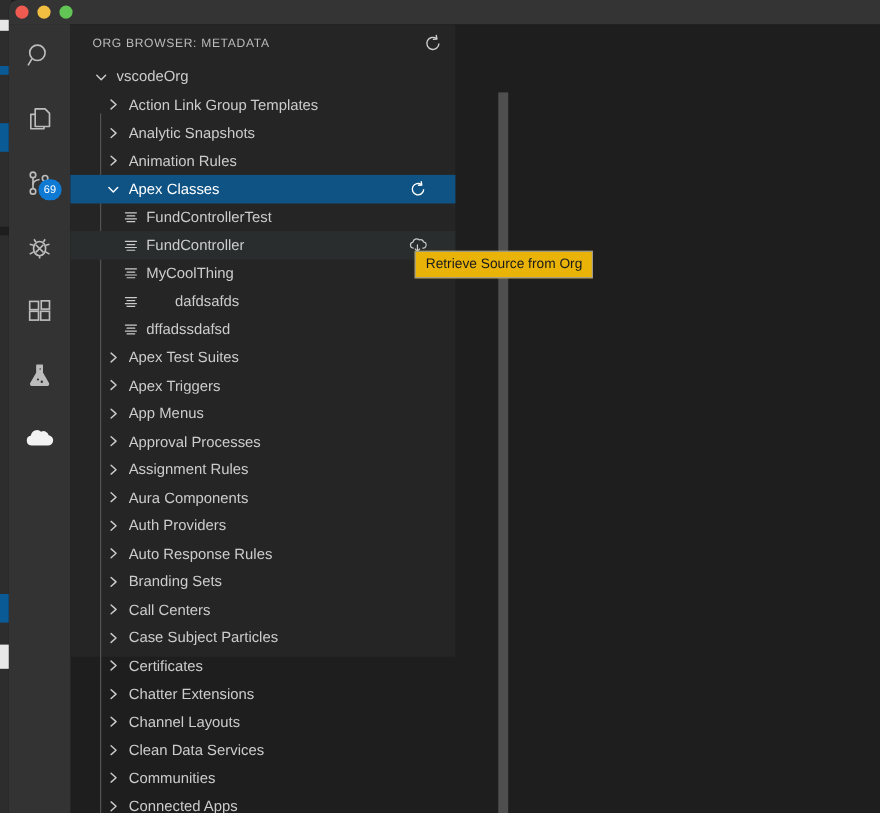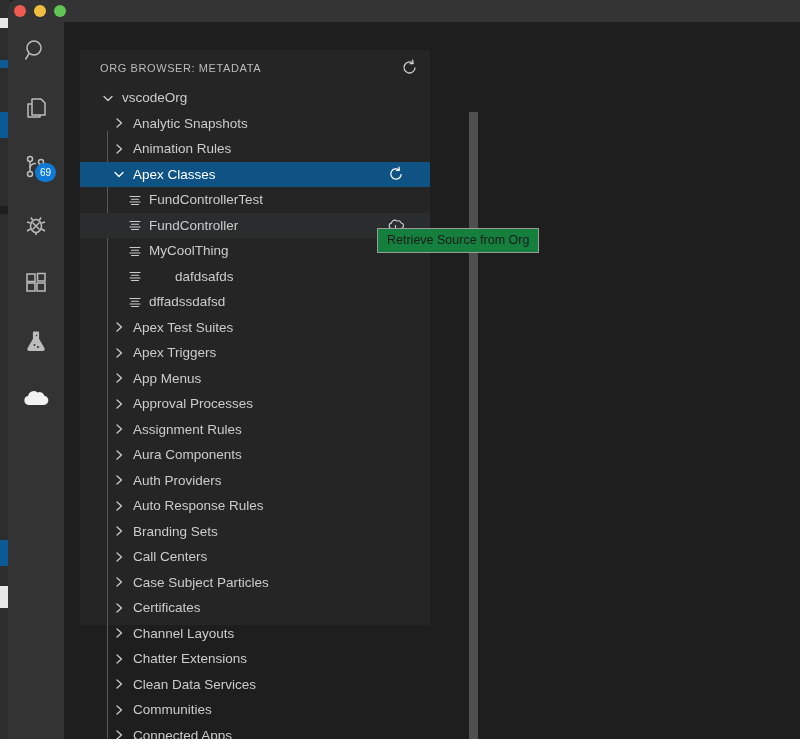--- a/index.html
+++ b/index.html
@@ -33,21 +33,21 @@
   .act-item { position:relative; width:56px; height:58px; display:flex; align-items:center; justify-content:center; }
   .act-item svg { display:block; }
   .badge {
     position:absolute; right:8px; bottom:14px;
     min-width:19px; height:19px; border-radius:10px; background:#0e7ad4;
     color:#ffffff; font-size:10px; line-height:19px; text-align:center;
     padding:0 5px; font-family:"Liberation Sans", sans-serif;
   }
 
   
-  .sidebar { position:absolute; left:72px; top:22px; width:350px; height:575px; background:#252526;margin-top:28px; }
+  .sidebar { position:absolute; left:56px; top:22px; width:350px; height:575px; background:#252526; }
   .sb-header {
     height:35px; display:flex; align-items:center;
     padding-left:20px; padding-right:10px;
   }
   .sb-title { color:#bbbbbb; font-size:11px; letter-spacing:0.6px; flex:1; }
   .sb-refresh { width:22px; height:22px; display:flex; align-items:center; justify-content:center; cursor:pointer; }
 
   .tree { position:relative; }
   .row {
     position:relative; height:25.5px; display:flex; align-items:center;
@@ -69,21 +69,21 @@
   .indent-guide {
     position:absolute; left:27px; top:81px; width:1px; height:658px; background:#585858;
   }
 
   
   .scrollbar { position:absolute; left:389px; top:62px; width:9px; height:675px; background:#4f4f4f; }
 
   
   .tooltip {
     position:absolute; left:369px; top:228px;
-    background:#15803d; color:#1b1b1b;
+    background:#eab308; color:#1b1b1b;
     font-size:12.5px; padding:4px 9px 5px 9px;
     border:1px solid #9a9a9a; white-space:nowrap;
   }
 </style>
 </head>
 <body>
 
 <div id="root">
 
   <div class="bg-sliver">
@@ -208,20 +208,28 @@
               </svg>
             </span>
             <span class="label">vscodeOrg</span>
           </div>
           <div class="row lvl1">
             <span class="twisty">
               <svg width="14" height="14" viewBox="0 0 14 14" fill="none" stroke="#cccccc" stroke-width="1.3" stroke-linecap="round" stroke-linejoin="round">
                 <path d="M5 3 L9.5 7 L5 11"></path>
               </svg>
             </span>
+            <span class="label">Action Link Group Templates</span>
+          </div>
+          <div class="row lvl1">
+            <span class="twisty">
+              <svg width="14" height="14" viewBox="0 0 14 14" fill="none" stroke="#cccccc" stroke-width="1.3" stroke-linecap="round" stroke-linejoin="round">
+                <path d="M5 3 L9.5 7 L5 11"></path>
+              </svg>
+            </span>
             <span class="label">Analytic Snapshots</span>
           </div>
           <div class="row lvl1">
             <span class="twisty">
               <svg width="14" height="14" viewBox="0 0 14 14" fill="none" stroke="#cccccc" stroke-width="1.3" stroke-linecap="round" stroke-linejoin="round">
                 <path d="M5 3 L9.5 7 L5 11"></path>
               </svg>
             </span>
             <span class="label">Animation Rules</span>
           </div>
@@ -396,29 +404,29 @@
               </svg>
             </span>
             <span class="label">Certificates</span>
           </div>
           <div class="row lvl1">
             <span class="twisty">
               <svg width="14" height="14" viewBox="0 0 14 14" fill="none" stroke="#cccccc" stroke-width="1.3" stroke-linecap="round" stroke-linejoin="round">
                 <path d="M5 3 L9.5 7 L5 11"></path>
               </svg>
             </span>
+            <span class="label">Chatter Extensions</span>
+          </div>
+          <div class="row lvl1">
+            <span class="twisty">
+              <svg width="14" height="14" viewBox="0 0 14 14" fill="none" stroke="#cccccc" stroke-width="1.3" stroke-linecap="round" stroke-linejoin="round">
+                <path d="M5 3 L9.5 7 L5 11"></path>
+              </svg>
+            </span>
             <span class="label">Channel Layouts</span>
-          </div>
-          <div class="row lvl1">
-            <span class="twisty">
-              <svg width="14" height="14" viewBox="0 0 14 14" fill="none" stroke="#cccccc" stroke-width="1.3" stroke-linecap="round" stroke-linejoin="round">
-                <path d="M5 3 L9.5 7 L5 11"></path>
-              </svg>
-            </span>
-            <span class="label">Chatter Extensions</span>
           </div>
           <div class="row lvl1">
             <span class="twisty">
               <svg width="14" height="14" viewBox="0 0 14 14" fill="none" stroke="#cccccc" stroke-width="1.3" stroke-linecap="round" stroke-linejoin="round">
                 <path d="M5 3 L9.5 7 L5 11"></path>
               </svg>
             </span>
             <span class="label">Clean Data Services</span>
           </div>
           <div class="row lvl1">

